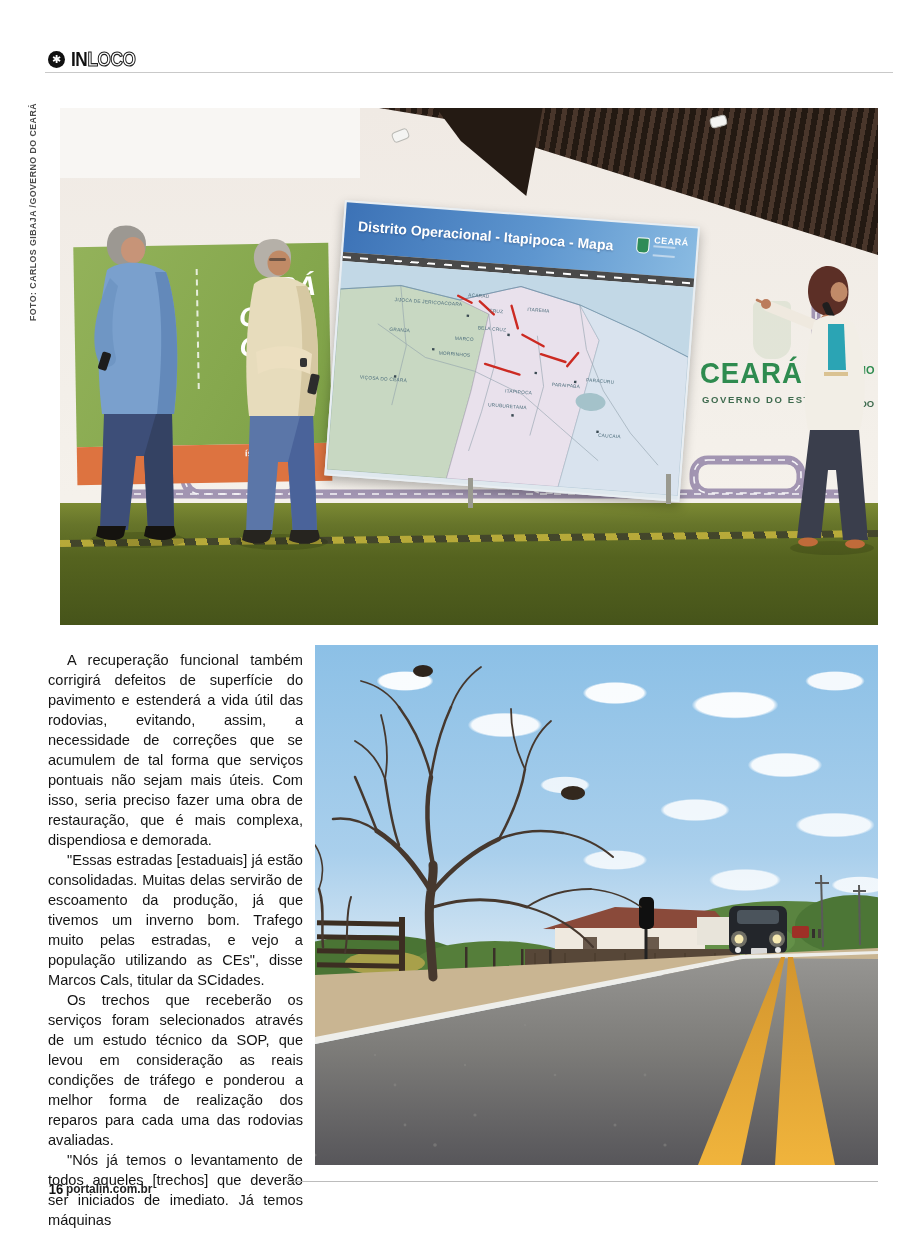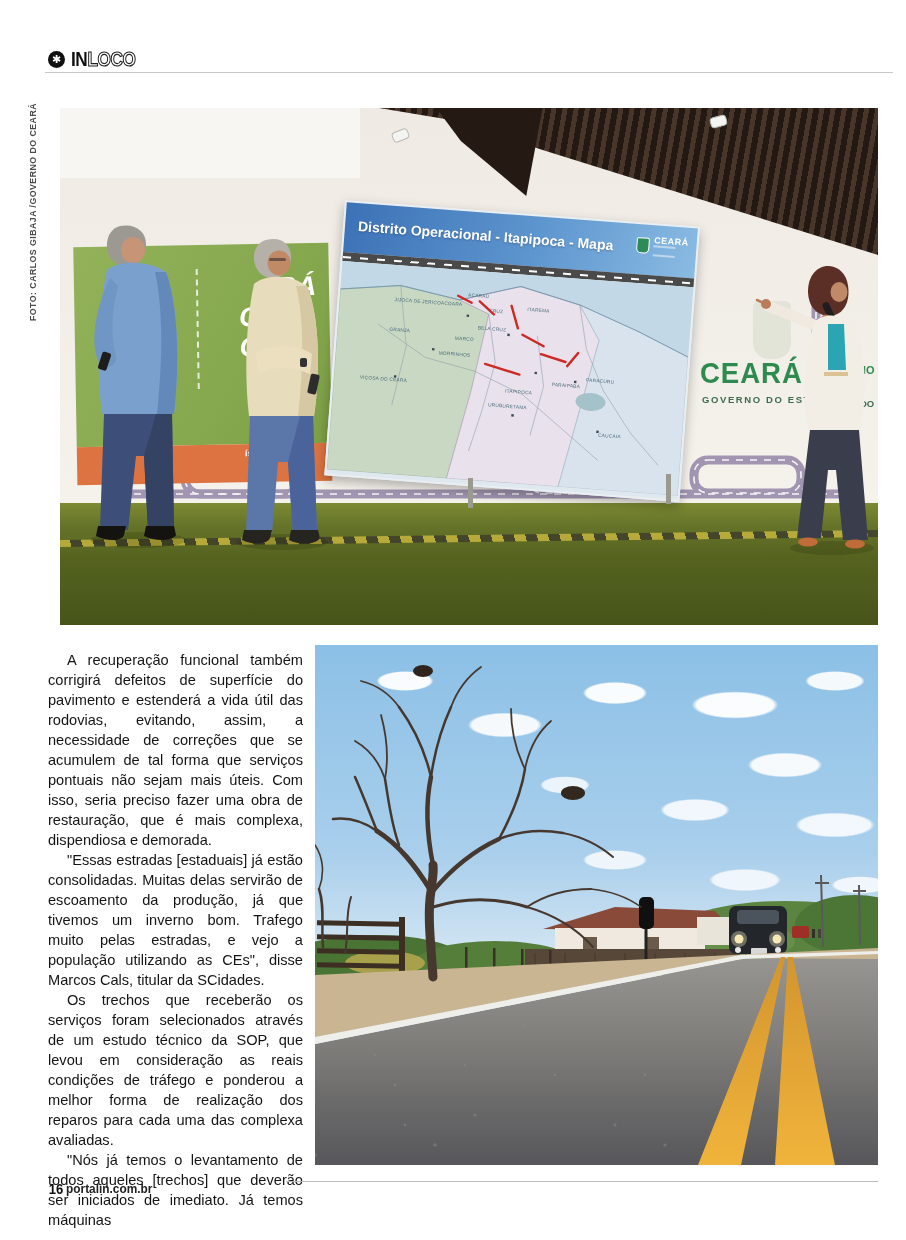--- a/index.html
+++ b/index.html
@@ -243,21 +243,21 @@
         <path d="M750,322 L737,430 L761,430 L768,362 L776,362 L783,432 L808,432 L799,322 Z" fill="#3a3e4c"></path>
         <ellipse cx="748" cy="434" rx="10" ry="4.5" fill="#c06b3a"></ellipse>
         <ellipse cx="795" cy="436" rx="10" ry="4.5" fill="#c06b3a"></ellipse>
       </g>
     </svg>
   </div>
 
   <div class="abs article">
     <p>A recuperação funcional também corrigirá defeitos de superfície do pavimento e estenderá a vida útil das rodovias, evitando, assim, a necessidade de correções que se acumulem de tal forma que serviços pontuais não sejam mais úteis. Com isso, seria preciso fazer uma obra de restauração, que é mais complexa, dispendiosa e demorada.</p>
     <p>"Essas estradas [estaduais] já estão consolidadas. Muitas delas servirão de escoamento da produção, já que tivemos um inverno bom. Trafego muito pelas estradas, e vejo a população utilizando as CEs", disse Marcos Cals, titular da SCidades.</p>
-    <p>Os trechos que receberão os serviços foram selecionados através de um estudo técnico da SOP, que levou em consideração as reais condições de tráfego e ponderou a melhor forma de realização dos reparos para cada uma das complexa avaliadas.</p>
+    <p>Os trechos que receberão os serviços foram selecionados através de um estudo técnico da SOP, que levou em consideração as reais condições de tráfego e ponderou a melhor forma de realização dos reparos para cada uma das rodovias avaliadas.</p>
     <p>"Nós já temos o levantamento de todos aqueles [trechos] que deverão ser iniciados de imediato. Já temos máquinas</p>
   </div>
 
   <div class="abs road-photo">
     <div class="abs clouds"></div>
     <svg class="abs" style="left:0;top:0;" width="563" height="520" viewBox="0 0 563 520">
 
       <g>
         <ellipse cx="60" cy="316" rx="90" ry="26" fill="#4a7434"></ellipse>
         <ellipse cx="180" cy="318" rx="80" ry="22" fill="#557e3a"></ellipse>

